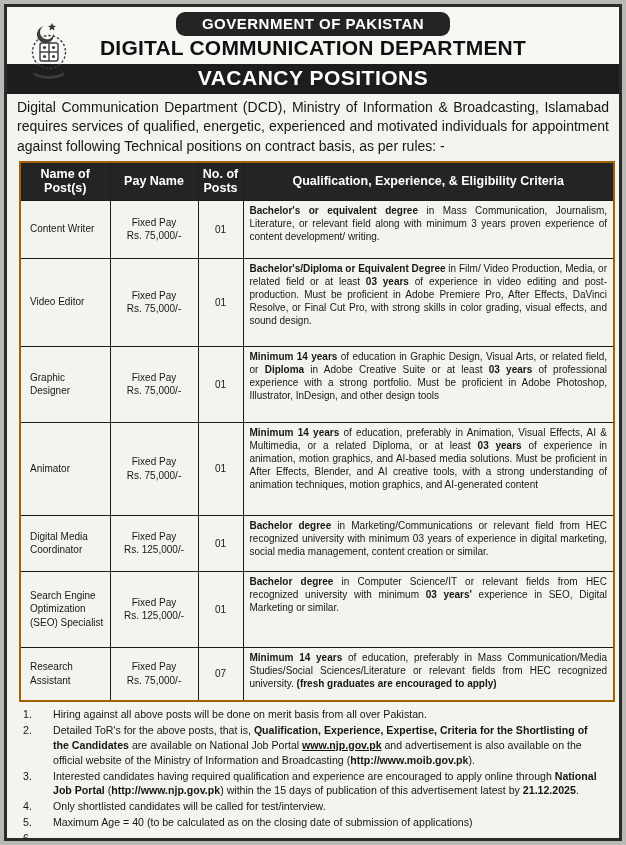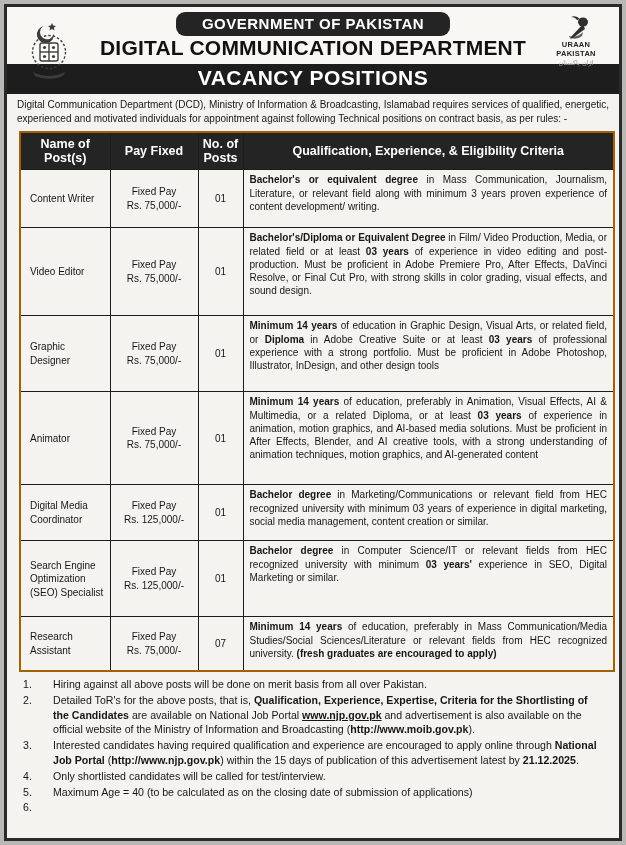--- a/index.html
+++ b/index.html
@@ -32,21 +32,21 @@
   .uraan .uraan-name { font-weight:bold; font-size:7.5px; line-height:1.15; color:#222; letter-spacing:.3px; }
   .uraan .uraan-urdu { font-size:6.5px; color:#9a9a96; margin-top:1px; font-family:"DejaVu Sans", sans-serif; }
   
   .banner {
     background:#1d1d1d; color:#fff; text-align:center;
     font-weight:bold; font-size:21px; letter-spacing:.5px;
     padding:2px 0 4px;
   }
   
   .intro {
-    font-size:10px; line-height:1.38; text-align:justify;
+    font-size:14px; line-height:1.38; text-align:justify;
     padding:4px 10px 3px; color:#161616;
   }
   
   table.vacancy {
     border-collapse:collapse; margin:2px 12px 0;
     width:594px; table-layout:fixed;
     border:2px solid #a16207;
   }
   table.vacancy th, table.vacancy td { border:1.5px solid #1c1c1c; }
   th {
@@ -93,50 +93,37 @@
           <circle cx="19.5" cy="38.5" r="1.6" fill="#3c3c3c" stroke="none"></circle>
           <circle cx="28.5" cy="38.5" r="1.6" fill="#3c3c3c" stroke="none"></circle>
           <path d="M8 54 q16 8 32 0 l-2 4 q-14 6 -28 0 z" fill="#3c3c3c" stroke="none"></path>
         </g>
       </svg>
     </span>
     <div>
       <span class="gov-badge">GOVERNMENT OF PAKISTAN</span>
     </div>
     <div class="department">DIGITAL COMMUNICATION DEPARTMENT</div>
-    <div class="uraan">
-      <svg width="58" height="26" viewBox="0 0 58 26">
-        <g fill="#2e2e2e">
-          <ellipse cx="36" cy="7" rx="5" ry="4.5"></ellipse>
-          <path d="M36 9 L24 22 q-2 2 1 1.5 L38 14 z"></path>
-          <path d="M33 4 q-4 -4 -9 -2 q4 0 6 3 z"></path>
-          <path d="M22 21 q8 2 14 -4 l-1 4 q-6 5 -13 1 z" opacity=".75"></path>
-        </g>
-      </svg>
-      <div class="uraan-name">URAAN</div>
-      <div class="uraan-name">PAKISTAN</div>
-      <div class="uraan-urdu">اڑان پاکستان</div>
-    </div>
   </div>
 
   <div class="banner">VACANCY POSITIONS</div>
 
   <div class="intro">Digital Communication Department (DCD), Ministry of Information &amp; Broadcasting, Islamabad requires services of qualified, energetic, experienced and motivated individuals for appointment against following Technical positions on contract basis, as per rules: -</div>
 
   <table class="vacancy">
     <colgroup>
         <col class="c1">
         <col class="c2">
         <col class="c3">
         <col class="c4">
       </colgroup>
     <thead>
       <tr>
         <th>Name of Post(s)</th>
-        <th>Pay Fixed</th>
+        <th>Pay Name</th>
         <th>No. of Posts</th>
         <th>Qualification, Experience, &amp; Eligibility Criteria</th>
       </tr>
     </thead>
     <tbody>
       <tr class="r1">
         <td class="name">Content Writer</td>
         <td class="pay">
           <div>Fixed Pay</div>
           <div>Rs. 75,000/-</div>

